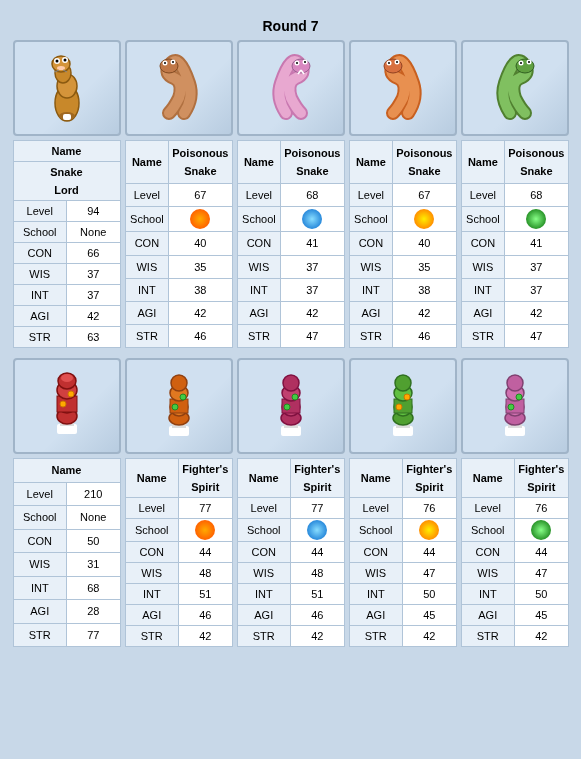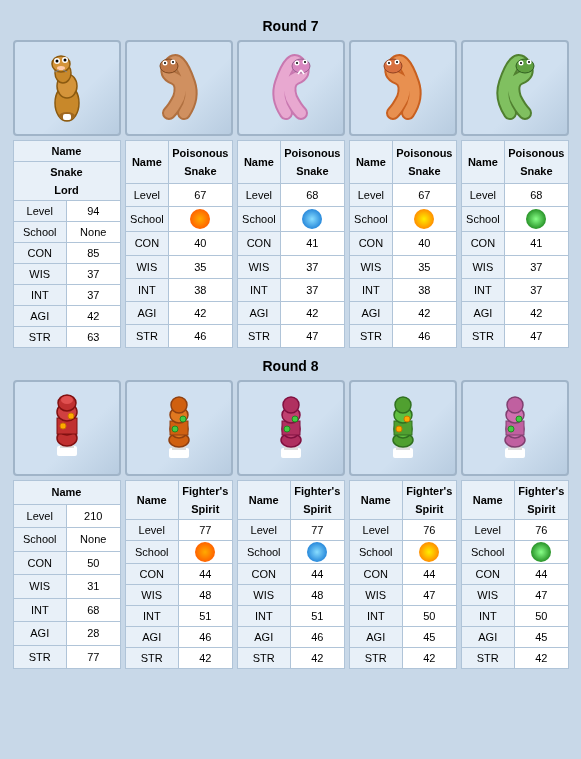--- a/index.html
+++ b/index.html
@@ -178,21 +178,21 @@
       <tr>
             <td class="label-cell">Level</td>
             <td class="val-cell">94</td>
           </tr>
       <tr>
             <td class="label-cell">School</td>
             <td class="val-cell">None</td>
           </tr>
       <tr>
             <td class="label-cell">CON</td>
-            <td class="val-cell">85</td>
+            <td class="val-cell">66</td>
           </tr>
       <tr>
             <td class="label-cell">WIS</td>
             <td class="val-cell">37</td>
           </tr>
       <tr>
             <td class="label-cell">INT</td>
             <td class="val-cell">37</td>
           </tr>
       <tr>
@@ -350,21 +350,20 @@
       <tr>
             <td class="label-cell">STR</td>
             <td class="val-cell">47</td>
           </tr>
     </tbody>
       </table>
   </div>
 </div>
 
 <div class="section">
-  <div class="round-title">Round 8</div>
 
   <div class="creatures-row">
 
     <div class="creature-img-box">
       <svg class="creature-svg" viewBox="0 0 80 80">
         <rect x="30" y="58" width="20" height="10" fill="white" rx="2"></rect>
         <rect x="33" y="55" width="14" height="5" fill="#ddd"></rect>
         <ellipse cx="40" cy="50" rx="10" ry="8" fill="#c03030" stroke="#801010" stroke-width="1.5"></ellipse>
         <ellipse cx="40" cy="38" rx="9" ry="9" fill="#d04040" stroke="#801010" stroke-width="1.5"></ellipse>
         <rect x="30" y="30" width="20" height="16" fill="#c03030" stroke="#801010" stroke-width="1"></rect>

